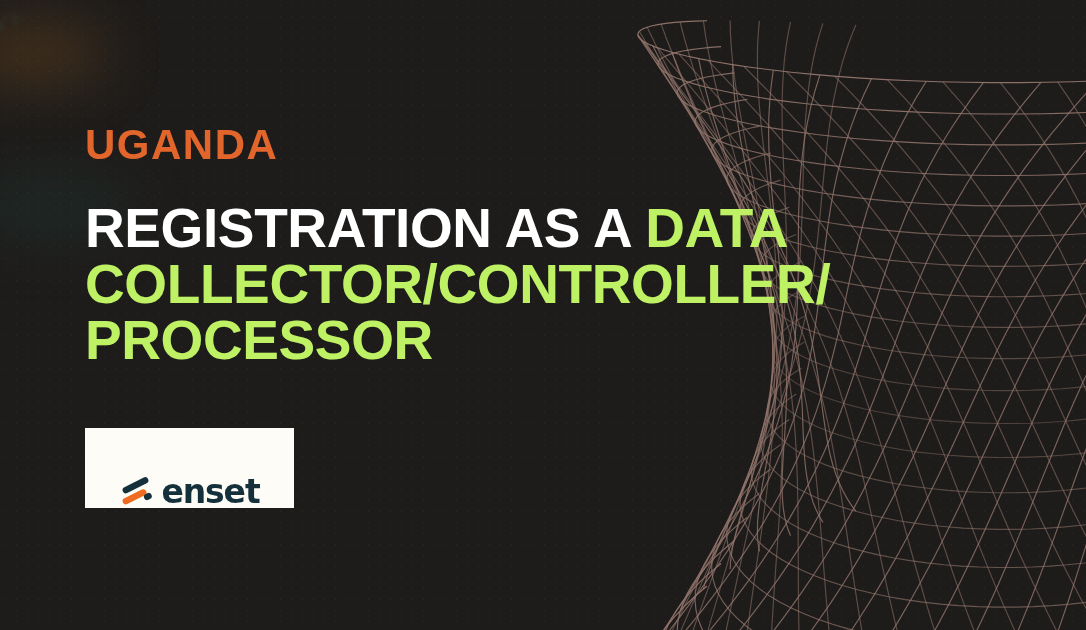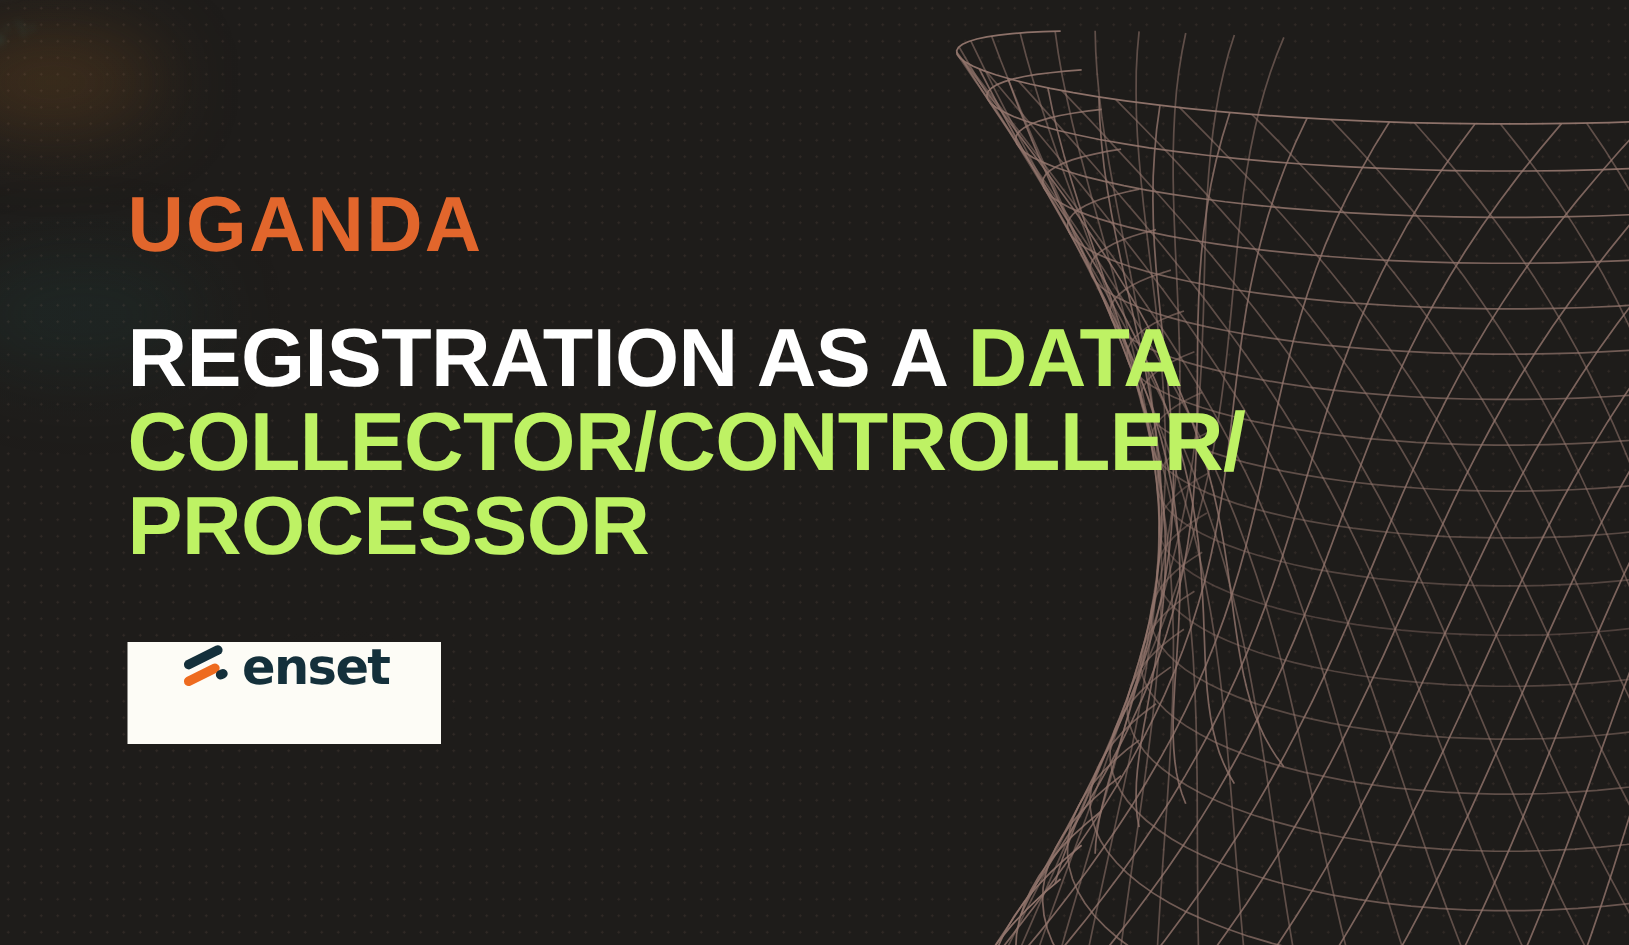--- a/index.html
+++ b/index.html
@@ -86,21 +86,21 @@
 
   
   .content {
     position:absolute;
     left:85px;
     top:124px;
     width:830px;
   }
 
   .eyebrow {
-    font-size:52px;
+    font-size:42px;
     font-weight:700;
     letter-spacing:1.5px;
     color:#e2662c;
     line-height:1;
     margin-bottom:34px;
   }
 
   .headline {
     font-size:55px;
     font-weight:700;
@@ -110,24 +110,24 @@
     max-width:790px;
   }
   .headline .hl-accent { color:#bef264; }
 
   
   .logo-plate {
     position:absolute;
     left:85px;
     top:428px;
     width:209px;
-    height:68px;
+    height:80px;
     background:#fdfcf6;
     display:flex;
-    align-items:flex-start;
+    align-items:flex-end;
     justify-content:center;
   }
   .logo-lockup {
     display:flex;
     align-items:center;
     gap:9px;
   }
   .logo-mark { width:33px; height:31px; display:block; }
   .logo-word {
     font-size:33px;

